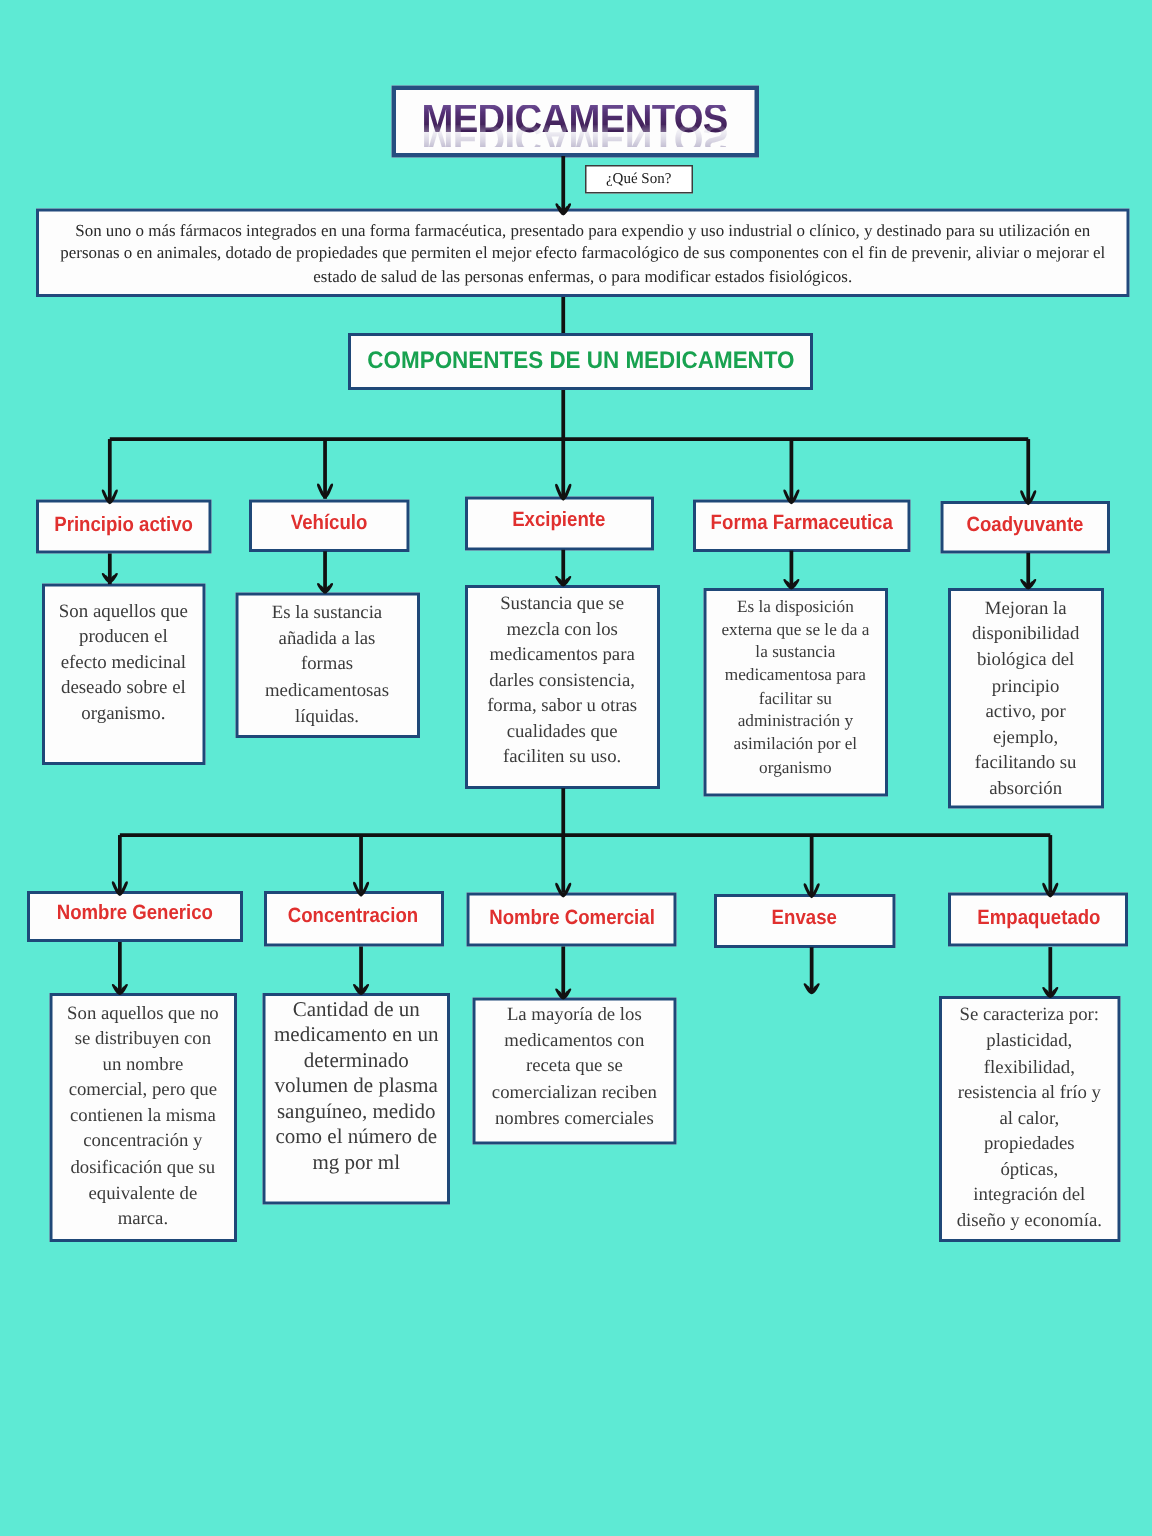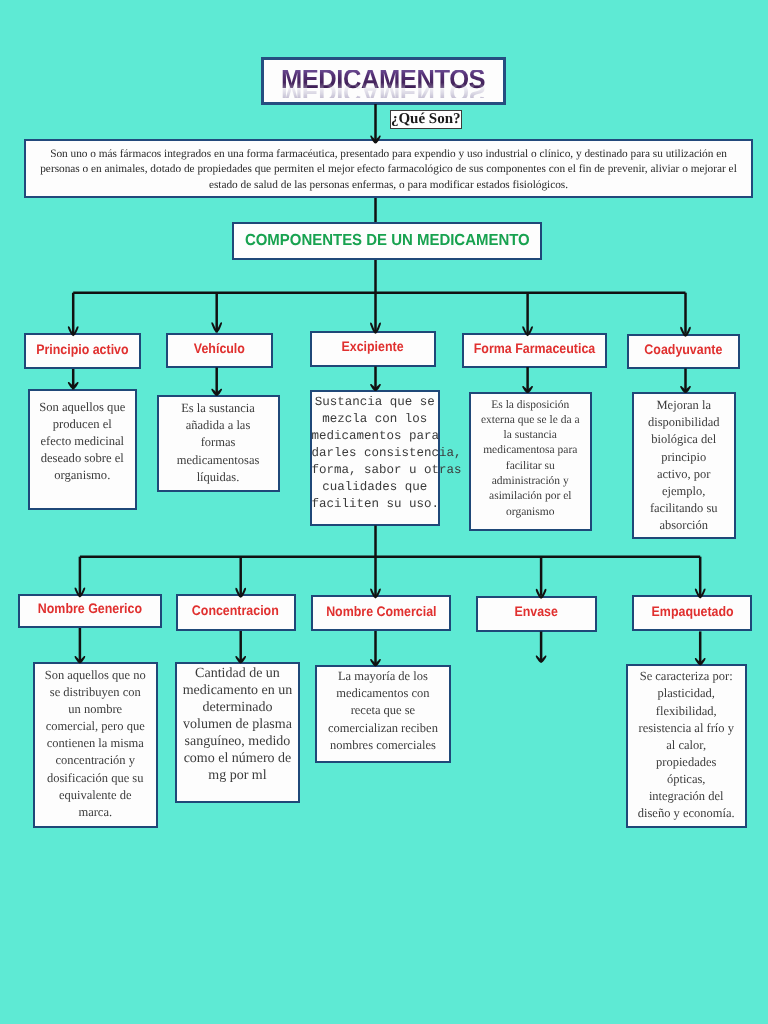--- a/index.html
+++ b/index.html
@@ -20,21 +20,21 @@
                   background:linear-gradient(180deg,#6b4b92 0%,#553176 26%,#46255f 62%,#3b1c53 100%);
                   -webkit-background-clip:text; background-clip:text; color:transparent; }
   #title-reflection { position:absolute; left:0; top:22.9px; width:100%; text-align:center;
                   pointer-events:none; height:16px; overflow:hidden; }
   #title-reflection .title-glyphs { transform:scaleX(0.945) scaleY(-1);
                   background:linear-gradient(0deg, rgba(255,255,255,0) 2%, rgba(214,210,226,0.40) 34%, rgba(190,185,208,0.62) 66%, rgba(162,154,184,0.82) 100%);
                   -webkit-background-clip:text; background-clip:text; color:transparent; }
 
   #question-box { left:389.5px; top:109.8px; width:72.5px; height:19.6px; border:1.3px solid #3c3c3c;
                   display:flex; align-items:center; justify-content:center; background:#fff; }
-  #question-text { font-size:15px; color:#1a1a1a;font-weight:bold; }
+  #question-text { font-size:10px; color:#1a1a1a; }
 
   #definition-box { left:24px; top:139px; width:729px; height:59px; border:2.5px solid #22497c; }
   #definition-text { position:absolute; left:0; top:5.5px; width:100%; text-align:center;
                      font-size:11.3px; line-height:15.6px; color:#2a2a2a; }
 
   #components-box { left:232px; top:222px; width:310px; height:38px; border:2.2px solid #1f4878;
                     display:flex; align-items:center; justify-content:center; }
   #components-text { font-family:"Liberation Sans", sans-serif; font-weight:bold; font-size:16px;
                      color:#18a250; display:inline-block; transform:scaleX(0.935) translateY(0.3px); }
 
@@ -141,21 +141,21 @@
         <div>añadida a las</div>
         <div>formas</div>
         <div>medicamentosas</div>
         <div>líquidas.</div>
       </div>
     </div>
   <div class="node label-box" style="left:309.5px;top:331.0px;width:126.0px;height:35.5px;">
       <span>Excipiente</span>
     </div>
   <div class="node text-box" style="left:309.5px;top:390.0px;width:130.5px;height:135.5px;">
-      <div class="lines" style="top:1.5px;font-size:12.5px;line-height:17.1px;font-family:Liberation Mono, monospace;">
+      <div class="lines" style="top:1.5px;font-size:12.5px;line-height:17.1px;">
         <div>Sustancia que se</div>
         <div>mezcla con los</div>
         <div>medicamentos para</div>
         <div>darles consistencia,</div>
         <div>forma, sabor u otras</div>
         <div>cualidades que</div>
         <div>faciliten su uso.</div>
       </div>
     </div>
   <div class="node label-box" style="left:462.0px;top:333.0px;width:145.0px;height:34.5px;">

